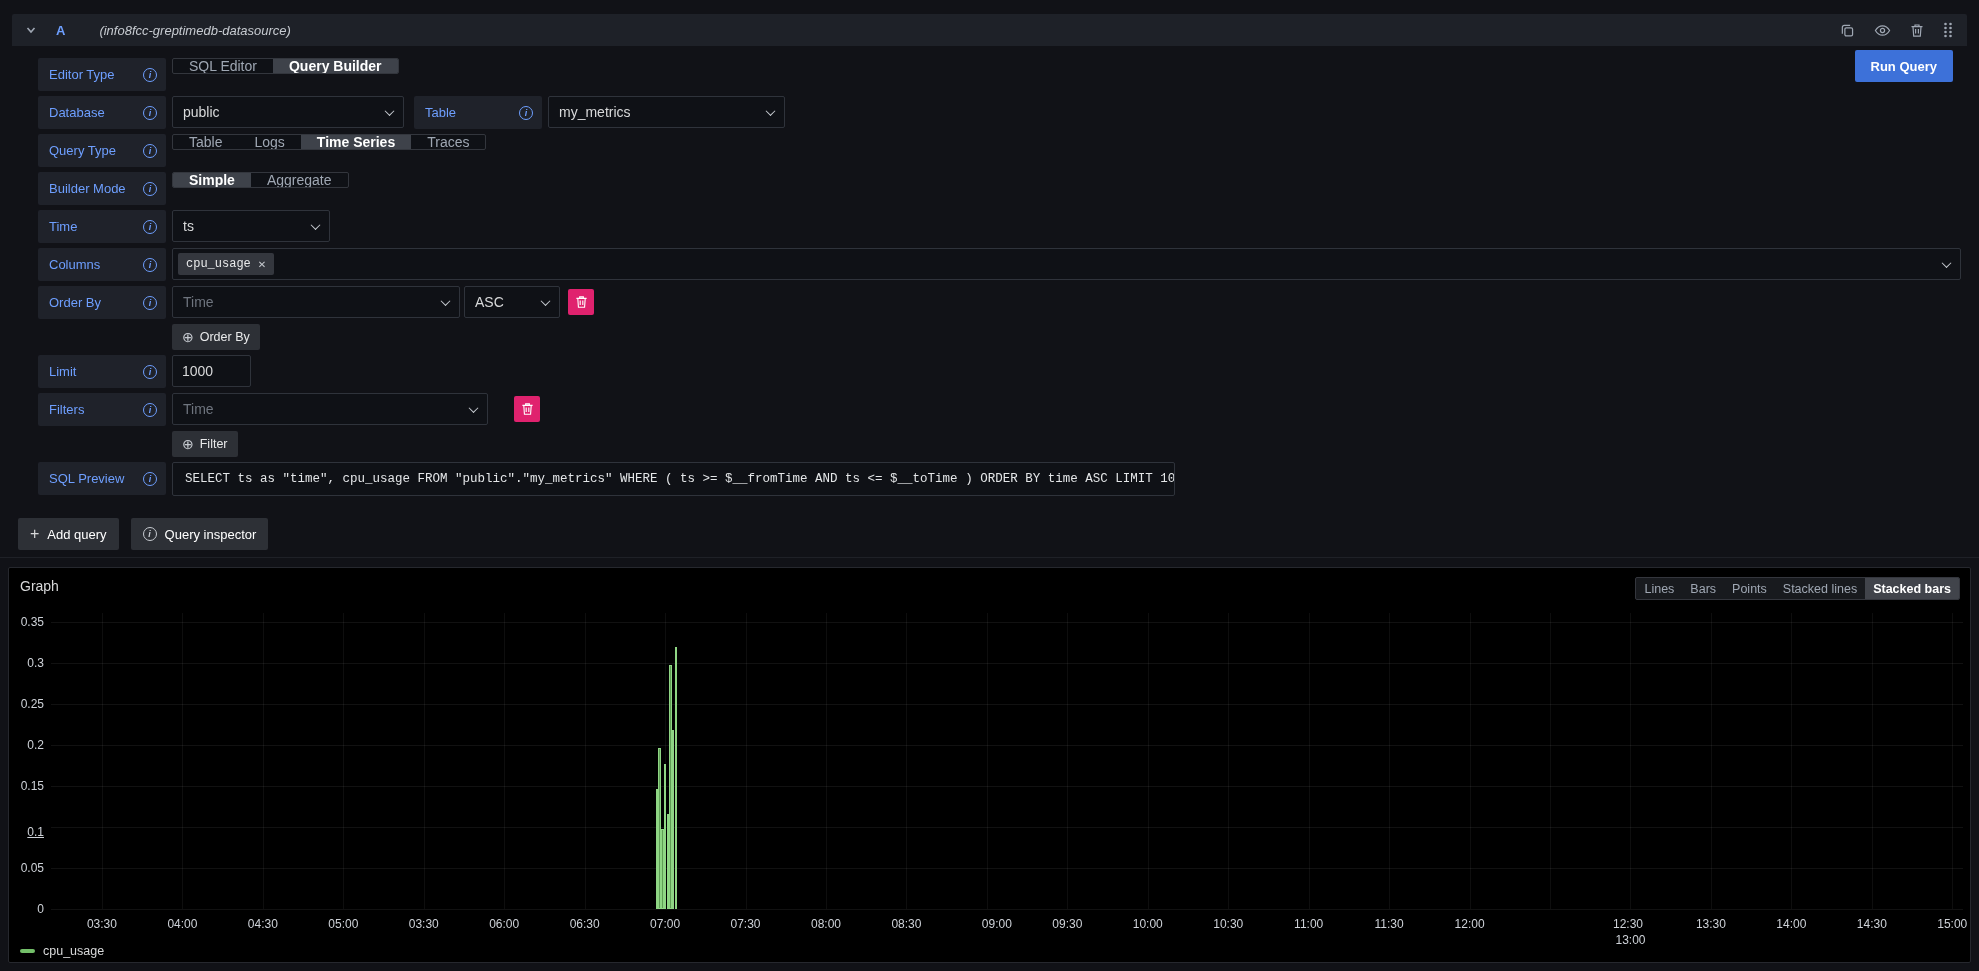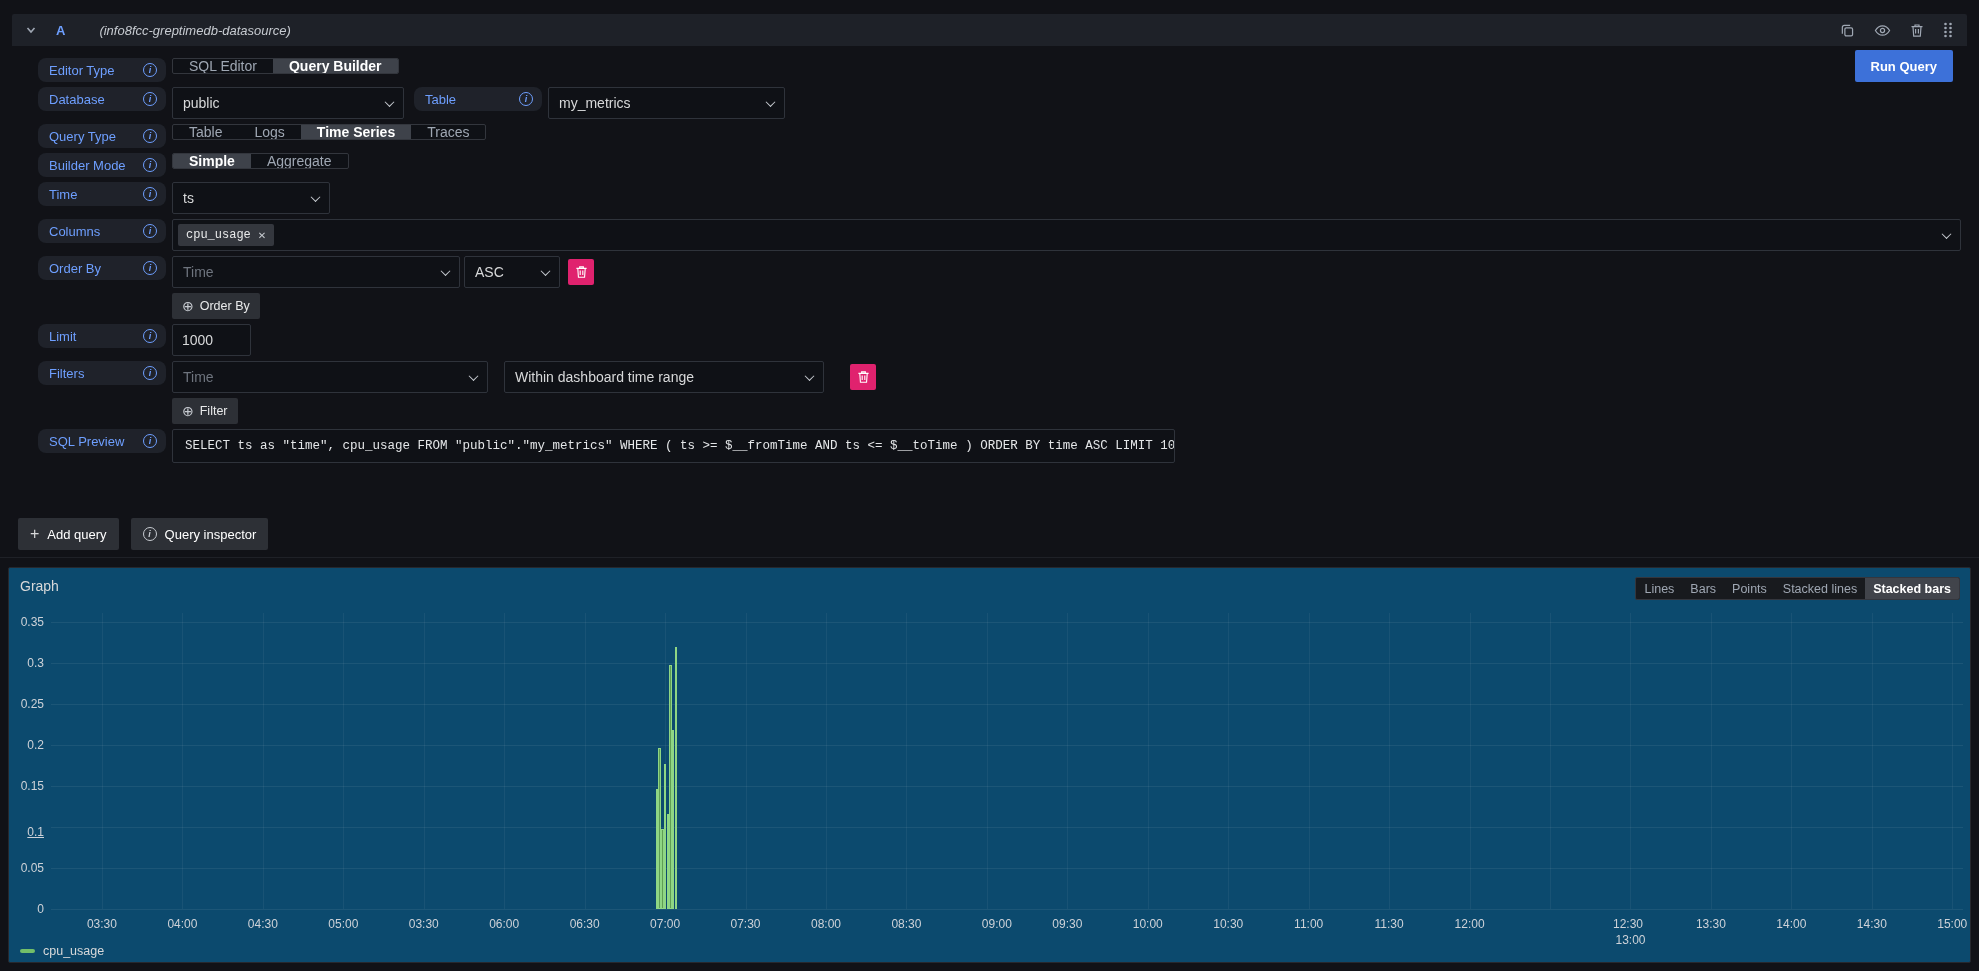--- a/index.html
+++ b/index.html
@@ -16,21 +16,21 @@
   }
   .collapse-btn { display:flex; align-items:center; cursor:pointer; }
   .refid { color:#6e9fff; font-weight:700; font-size:13px; margin-left:2px; }
   .dsname { color:#c7cbd1; font-style:italic; font-size:13px; margin-left:18px; }
   .hicons { margin-left:auto; display:flex; align-items:center; gap:19px; }
   .hicon { display:flex; align-items:center; cursor:pointer; }
   .qbody { position:relative; padding:12px 0 18px 26px; }
   .erow { display:flex; align-items:flex-start; margin-bottom:5px; }
   .erow-indent { margin-left:134px; margin-bottom:5px; }
   .lbl {
-    width:128px; height:24px; background:#1f222a; border-radius:8px;
+    width:128px; height:33px; background:#1f222a; border-radius:2px;
     color:#6e9fff; font-size:13px; font-weight:500;
     display:flex; align-items:center; justify-content:space-between;
     padding:0 9px 0 11px; margin-right:6px; flex:none;
   }
   .lbl2 { margin-left:10px; }
   .info {
     width:14px; height:14px; border:1.2px solid currentColor; border-radius:50%;
     font-size:9px; font-weight:700; display:flex; align-items:center; justify-content:center;
     font-style:italic; flex:none; cursor:pointer;
   }
@@ -92,21 +92,21 @@
     height:32px; background:#2d3036; border:none; border-radius:2px; color:#ffffff;
     font-size:13px; font-weight:500; display:flex; align-items:center; gap:8px; padding:0 12px;
     cursor:pointer; font-family:"Liberation Sans", sans-serif;
   }
   .plus-glyph { font-size:16px; font-weight:400; color:#d8d9da; line-height:1; }
   .info-gray { color:#c7cbd1; }
   .divider { position:absolute; left:0; right:0; top:557px; height:1px; background:#1f2127; }
   
   .panel {
     position:absolute; left:8px; top:567px; width:1963px; height:396px;
-    background:#0c4a6e; border:1px solid #26282e; border-radius:2px;
+    background:#000000; border:1px solid #26282e; border-radius:2px;
   }
   .panel-title { position:absolute; left:11px; top:10px; font-size:14px; font-weight:500; color:#d8d9da; }
   .modes {
     position:absolute; right:10px; top:9px; display:flex; height:23px;
     border:1px solid #34363d; border-radius:2px; overflow:hidden; background:#181a1e;
   }
   .mode-btn {
     display:flex; align-items:center; padding:0 8px; font-size:12.5px; color:#9fa7b3;
     cursor:pointer; white-space:nowrap;
   }
@@ -288,24 +288,20 @@
         <input class="limit-inp" value="1000" style="">
       </div>
 
       <div class="erow">
         <div class="lbl">
           <span>Filters</span>
           <span class="info">i</span>
         </div>
         <div class="sel" style="width:316px;">
           <span class="ph">Time</span>
-          <span class="chev"></span>
-        </div>
-        <div class="sel" style="width:320px; margin-left:16px;">
-          <span>Within dashboard time range</span>
           <span class="chev"></span>
         </div>
         <button class="danger-btn" style="margin-left:26px;">
           <svg width="13" height="14" viewBox="0 0 14 15">
               <path d="M1.5 3.6h11M5 3.6V2h4v1.6M3 3.6l.7 9.6h6.6l.7-9.6M5.6 6v4.6M8.4 6v4.6" fill="none" stroke="#ffffff" stroke-width="1.2"></path>
             </svg>
         </button>
       </div>
 
       <div class="erow-indent">

